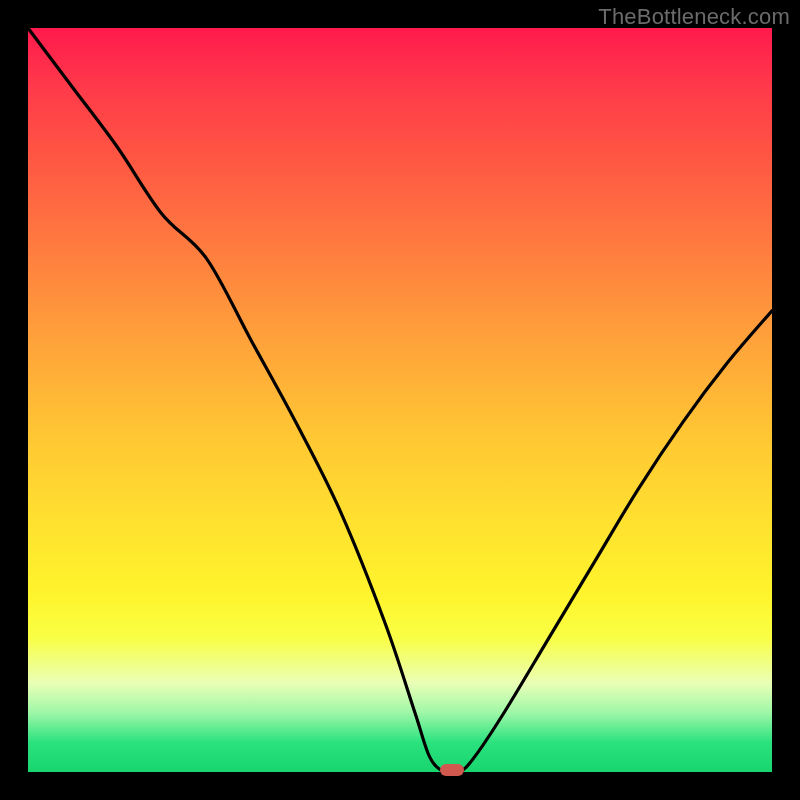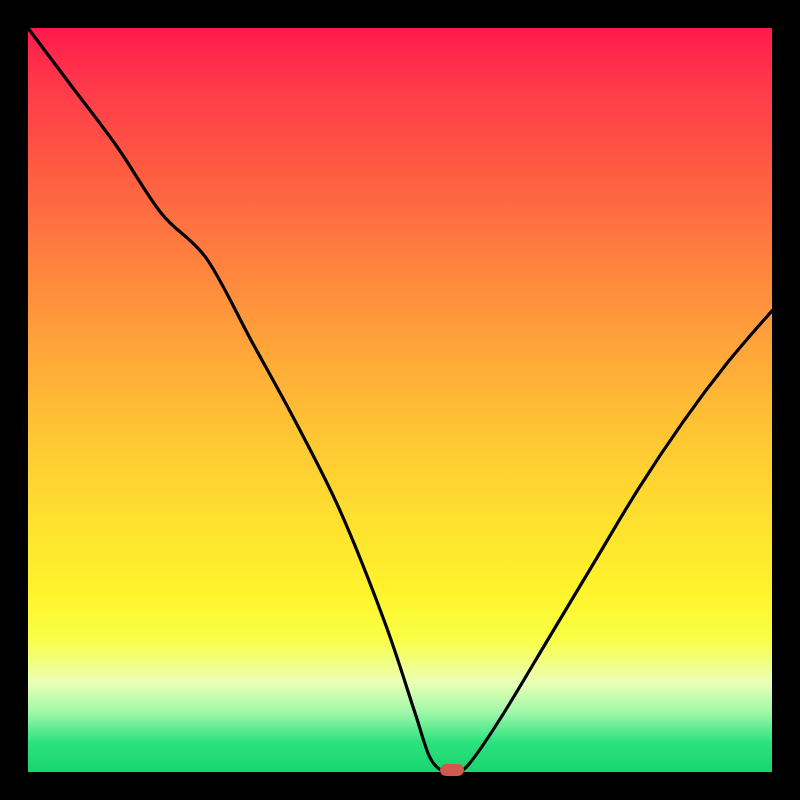--- a/index.html
+++ b/index.html
@@ -64,20 +64,21 @@
     width: 24px;
     height: 12px;
     background: #d1584f;
     border-radius: 6px;
   }
 </style>
 </head>
 <body>
 
 <div class="frame">
+  <div class="watermark">TheBottleneck.com</div>
 
   <div class="plot-area">
     <svg class="curve" viewBox="0 0 744 744" preserveAspectRatio="none">
       <path id="curvePath" fill="none" stroke="#000000" stroke-width="3.2" stroke-linecap="round" stroke-linejoin="round" d="M 0 0 C 7.44 9.919999999999996 29.759999999999998 39.679999999999964 44.64 59.51999999999998 C 59.52 79.36 74.4 97.96000000000008 89.28 119.04000000000008 C 104.16 140.1200000000001 119.03999999999999 167.4 133.92 186 C 148.79999999999998 204.6 163.68 209.55999999999997 178.56 230.64 C 193.44 251.72 208.32 285.20000000000005 223.2 312.48 C 238.07999999999998 339.76 252.95999999999998 365.8 267.84 394.32 C 282.71999999999997 422.84 297.59999999999997 450.12 312.47999999999996 483.6 C 327.35999999999996 517.08 344.72 561.72 357.12 595.2 C 369.52 628.6800000000001 379.44 662.1600000000001 386.88 684.48 C 394.32 706.8 396.80000000000007 719.2 401.76000000000005 729.12 C 406.72 739.04 411.68000000000006 741.52 416.64000000000004 744 C 421.6 746.48 426.56 746.48 431.52 744 C 436.47999999999996 741.52 438.96 739.04 446.4 729.12 C 453.84 719.2 463.76000000000005 704.32 476.16 684.48 C 488.56 664.64 505.91999999999996 634.8800000000001 520.8 610.08 C 535.68 585.28 550.5600000000001 560.48 565.44 535.68 C 580.32 510.87999999999994 595.1999999999999 484.84 610.0799999999999 461.28 C 624.9599999999999 437.71999999999997 639.84 415.4 654.72 394.32 C 669.6 373.24 684.48 353.4 699.36 334.79999999999995 C 714.24 316.19999999999993 736.56 291.40000000000003 744 282.72 "></path>
     </svg>
     <div class="marker" id="minMarker" style="left: 412.08px; top: 736px; background: rgb(209, 88, 79);"></div>
   </div>
 </div>
 
 </body></html>

